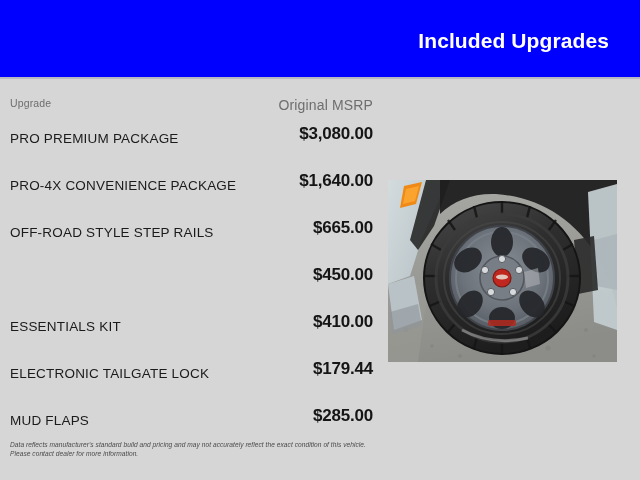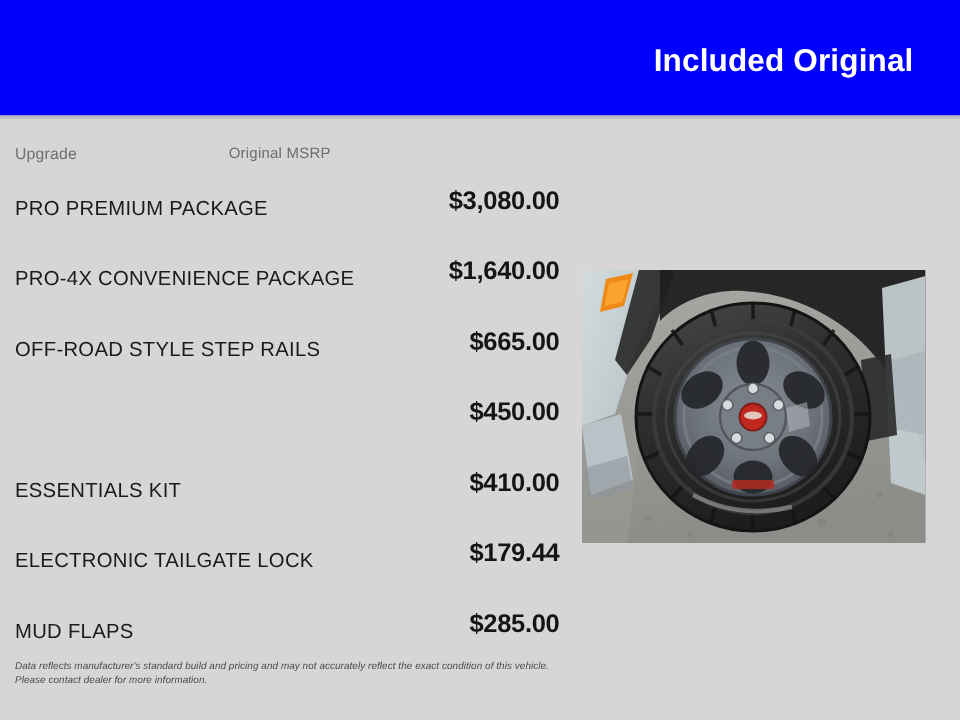--- a/index.html
+++ b/index.html
@@ -72,24 +72,24 @@
     top: 0;
     font-size: 10.5px;
     color: #6e6e6e;
     letter-spacing: 0.15px;
   }
   .col-head-msrp {
     position: absolute;
     right: 0px;
     top: 0;
     width: 380px;
-    text-align: center;
+    text-align: right;
     padding-right: 7px;
     box-sizing: border-box;
-    font-size: 10px;
+    font-size: 14px;
     color: #6e6e6e;
     letter-spacing: 0.15px;
   }
 
   .rows {
     position: absolute;
     left: 0;
     top: 45px;
     width: 380px;
   }
@@ -143,21 +143,21 @@
     background: #8d8d8d;
   }
   .photo svg { display: block; }
 </style>
 </head>
 <body>
 
 <div class="page">
 
   <div class="header-banner">
-    <div class="header-title">Included Original</div>
+    <div class="header-title">Included Upgrades</div>
   </div>
   <div class="header-underline"></div>
 
   <div class="table-area">
 
     <div class="col-headers">
       <div class="col-head-upgrade">Upgrade</div>
       <div class="col-head-msrp">Original MSRP</div>
     </div>
 

